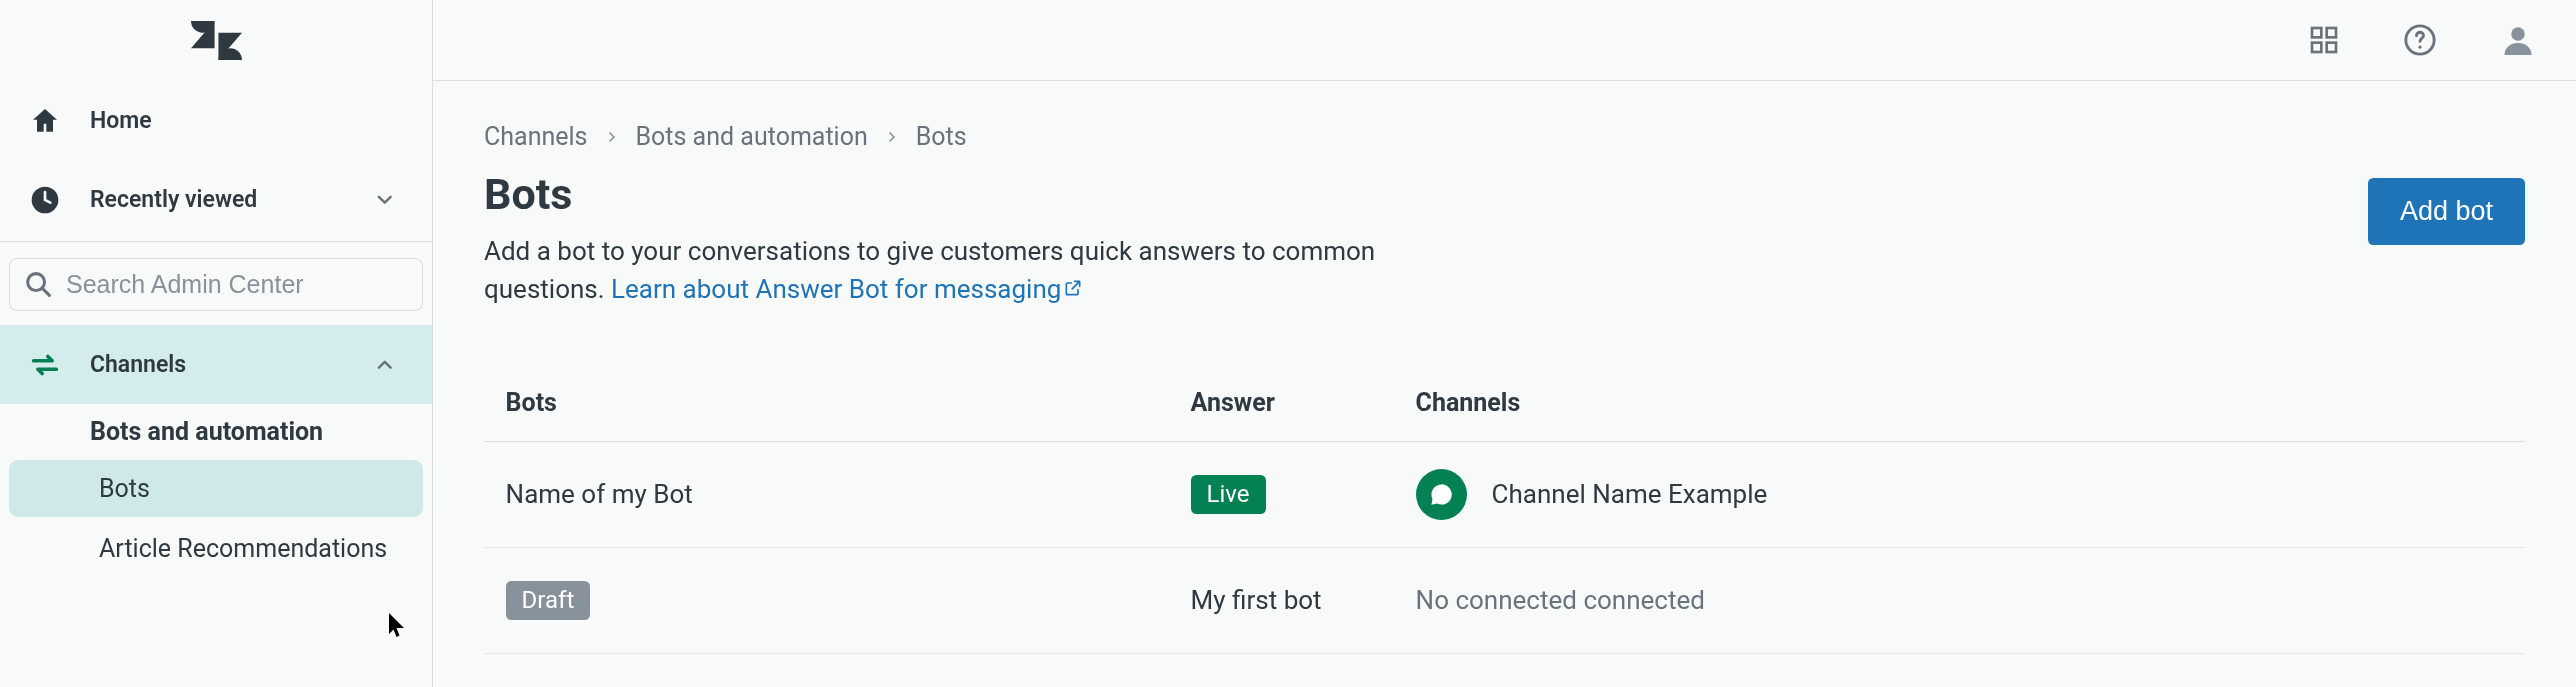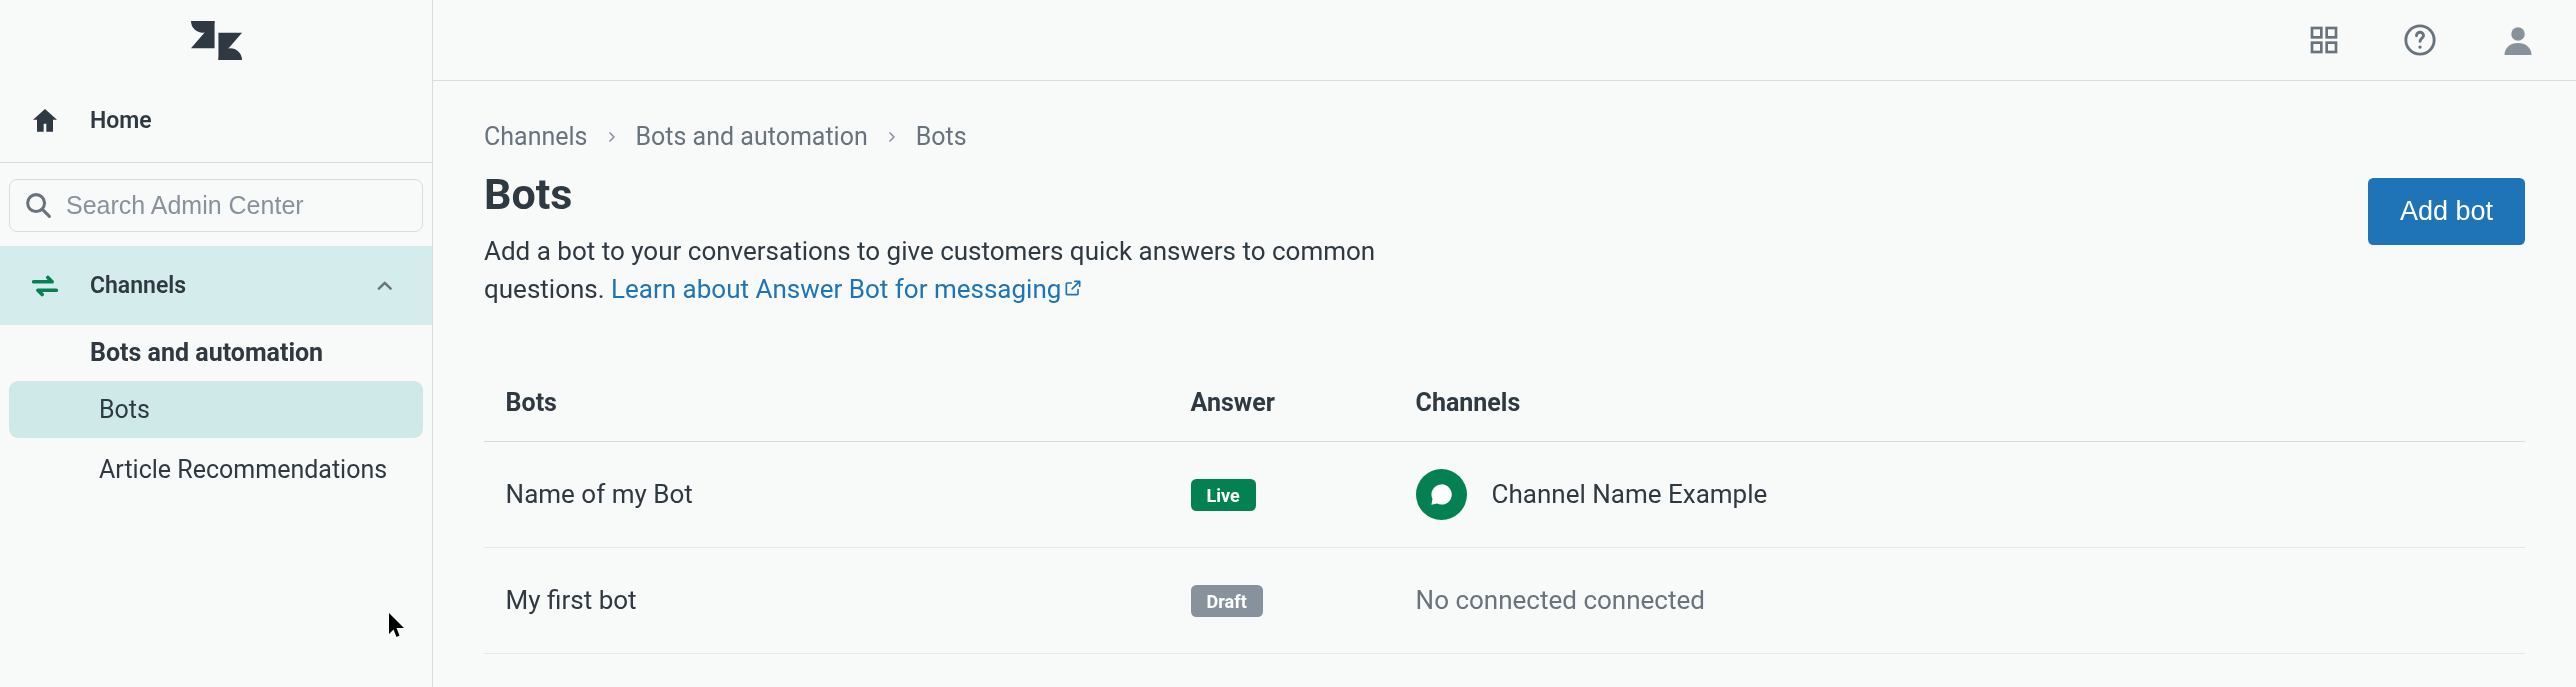--- a/index.html
+++ b/index.html
@@ -178,22 +178,22 @@
     border-bottom: 0.9px solid #d8dcde;
   }
   .bot-table .trow {
     font-size: 26px;
     color: #2f3941;
     border-bottom: 0.9px solid #e4e7e9;
     min-height: 106px;
   }
   .badge {
     display: inline-block;
-    font-size: 18px;
-    font-weight: 700;
+    font-size: 24px;
+    font-weight: 400;
     color: #fff;
     padding: 5.4px 16px;
     border-radius: 5.4px;
   }
   .badge.live { background: #038153; }
   .badge.draft { background: #87929d; }
 
   .channel-cell { display: flex; align-items: center; gap: 25px; }
   .channel-icon {
     width: 51px; height: 51px; border-radius: 50%; background: #038153;
@@ -232,20 +232,34 @@
 
     <div class="nav-item">
       <span class="icon-circle">
         <svg width="32" height="32" viewBox="0 0 24 24">
             <path fill="#2f3941" d="M12 3l9 8h-3v9h-5v-6h-2v6H6v-9H3z"></path>
           </svg>
       </span>
       <span>Home</span>
     </div>
 
+    <div class="nav-item">
+      <span class="icon-circle">
+        <svg width="32" height="32" viewBox="0 0 24 24">
+            <circle cx="12" cy="12" r="10" fill="#2f3941"></circle>
+            <path d="M12 6v6l4 2" stroke="#f8f9f9" stroke-width="2" fill="none" stroke-linecap="round"></path>
+          </svg>
+      </span>
+      <span>Recently viewed</span>
+      <span class="chev">
+        <svg width="23.5" height="23.5" viewBox="0 0 24 24">
+            <path d="M6 9l6 6 6-6" fill="none" stroke="#68737d" stroke-width="2.5" stroke-linecap="round" stroke-linejoin="round"></path>
+          </svg>
+      </span>
+    </div>
 
     <div class="nav-separator"></div>
 
     <div class="search-wrap">
       <div class="search-box">
         <span>
           <svg width="29" height="29" viewBox="0 0 24 24">
               <circle cx="10" cy="10" r="7" fill="none" stroke="#68737d" stroke-width="2.5"></circle>
               <line x1="15" y1="15" x2="21" y2="21" stroke="#68737d" stroke-width="2.5" stroke-linecap="round"></line>
             </svg>
@@ -345,24 +359,24 @@
             <span class="channel-icon">
               <svg width="27" height="27" viewBox="0 0 24 24">
                   <path d="M12 3a9 9 0 00-8 13l-1 5 5-1a9 9 0 104-17z" fill="#fff"></path>
                 </svg>
             </span>
             <span>Channel Name Example</span>
           </div>
         </div>
 
         <div class="trow">
-          <div>My first bot</div>
           <div>
             <span class="badge draft">Draft</span>
           </div>
+          <div>My first bot</div>
           <div class="channel-cell">
             <span class="muted">No connected connected</span>
           </div>
         </div>
       </div>
     </div>
   </div>
 </div>
 
 <span class="cursor-arrow">

